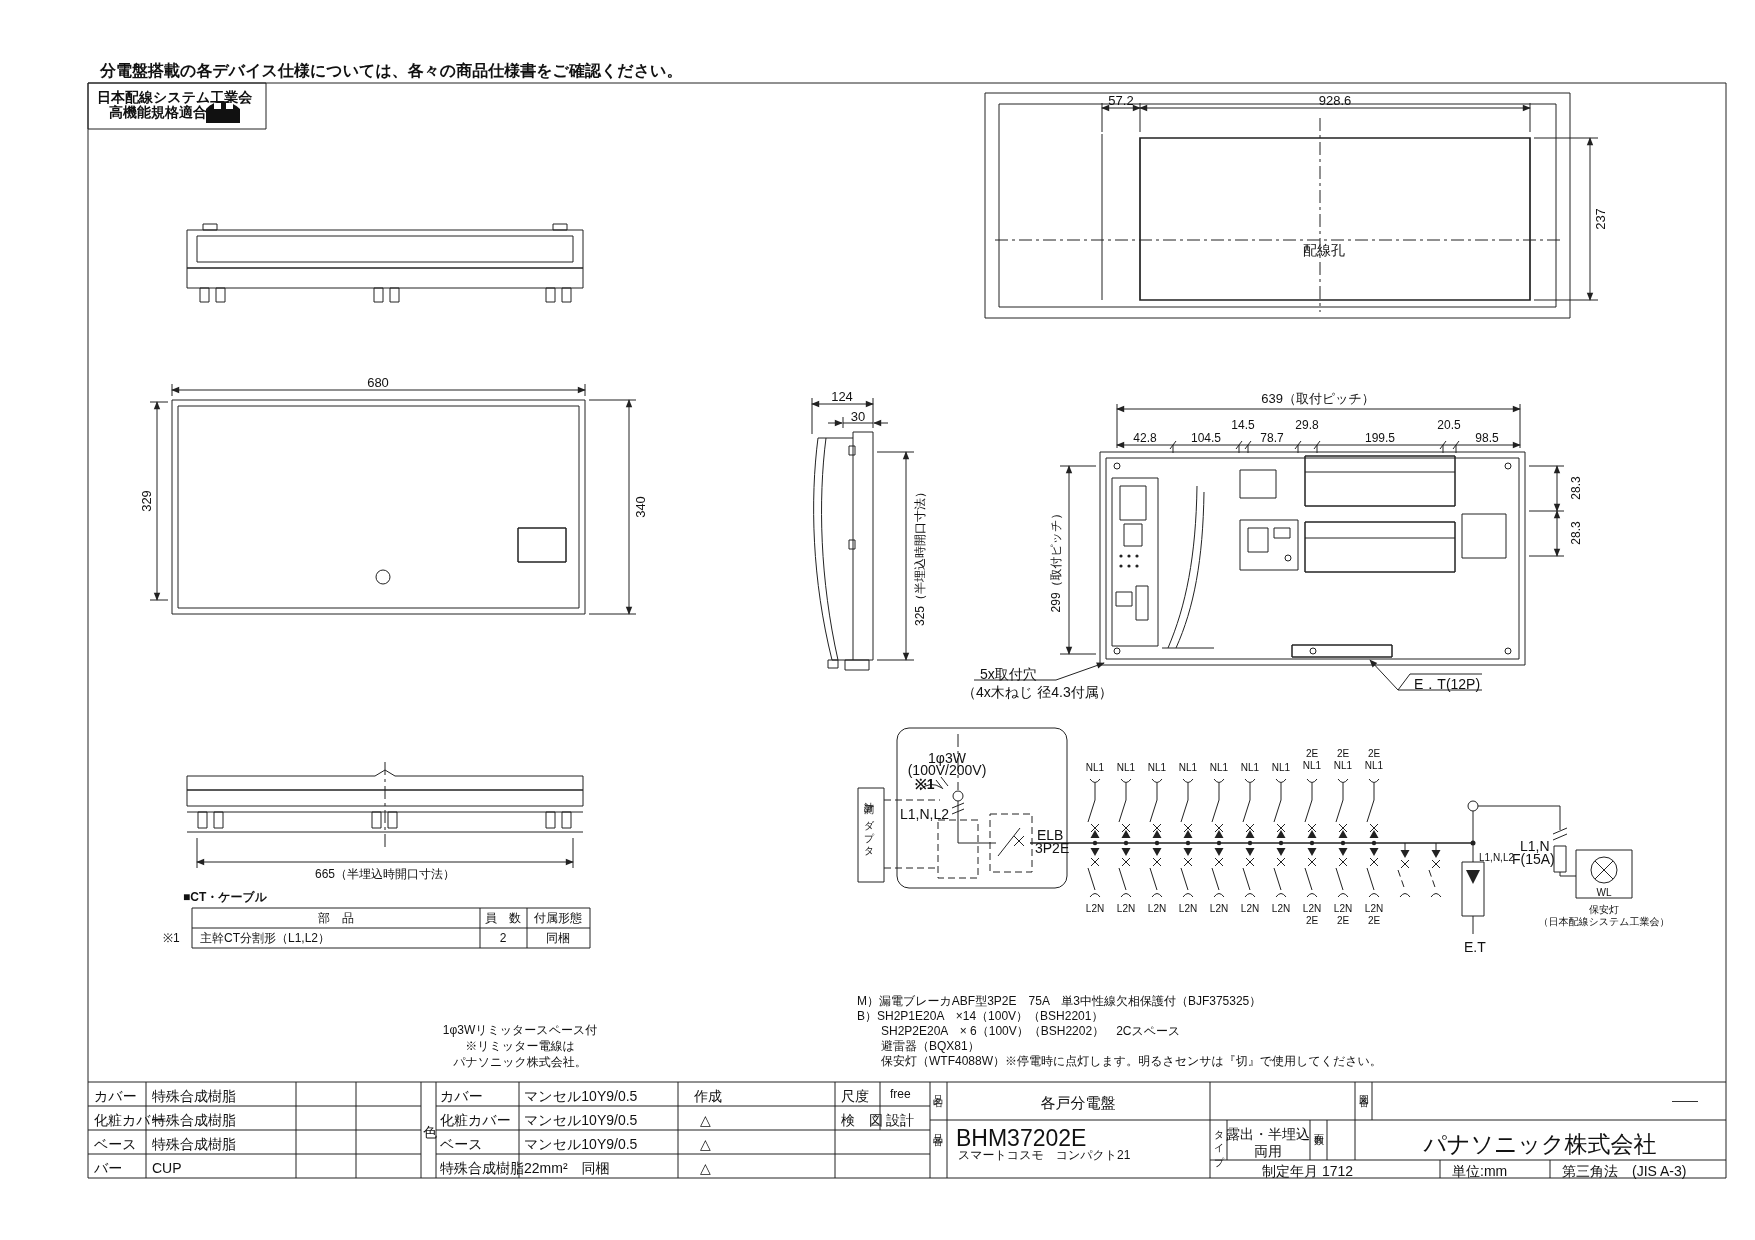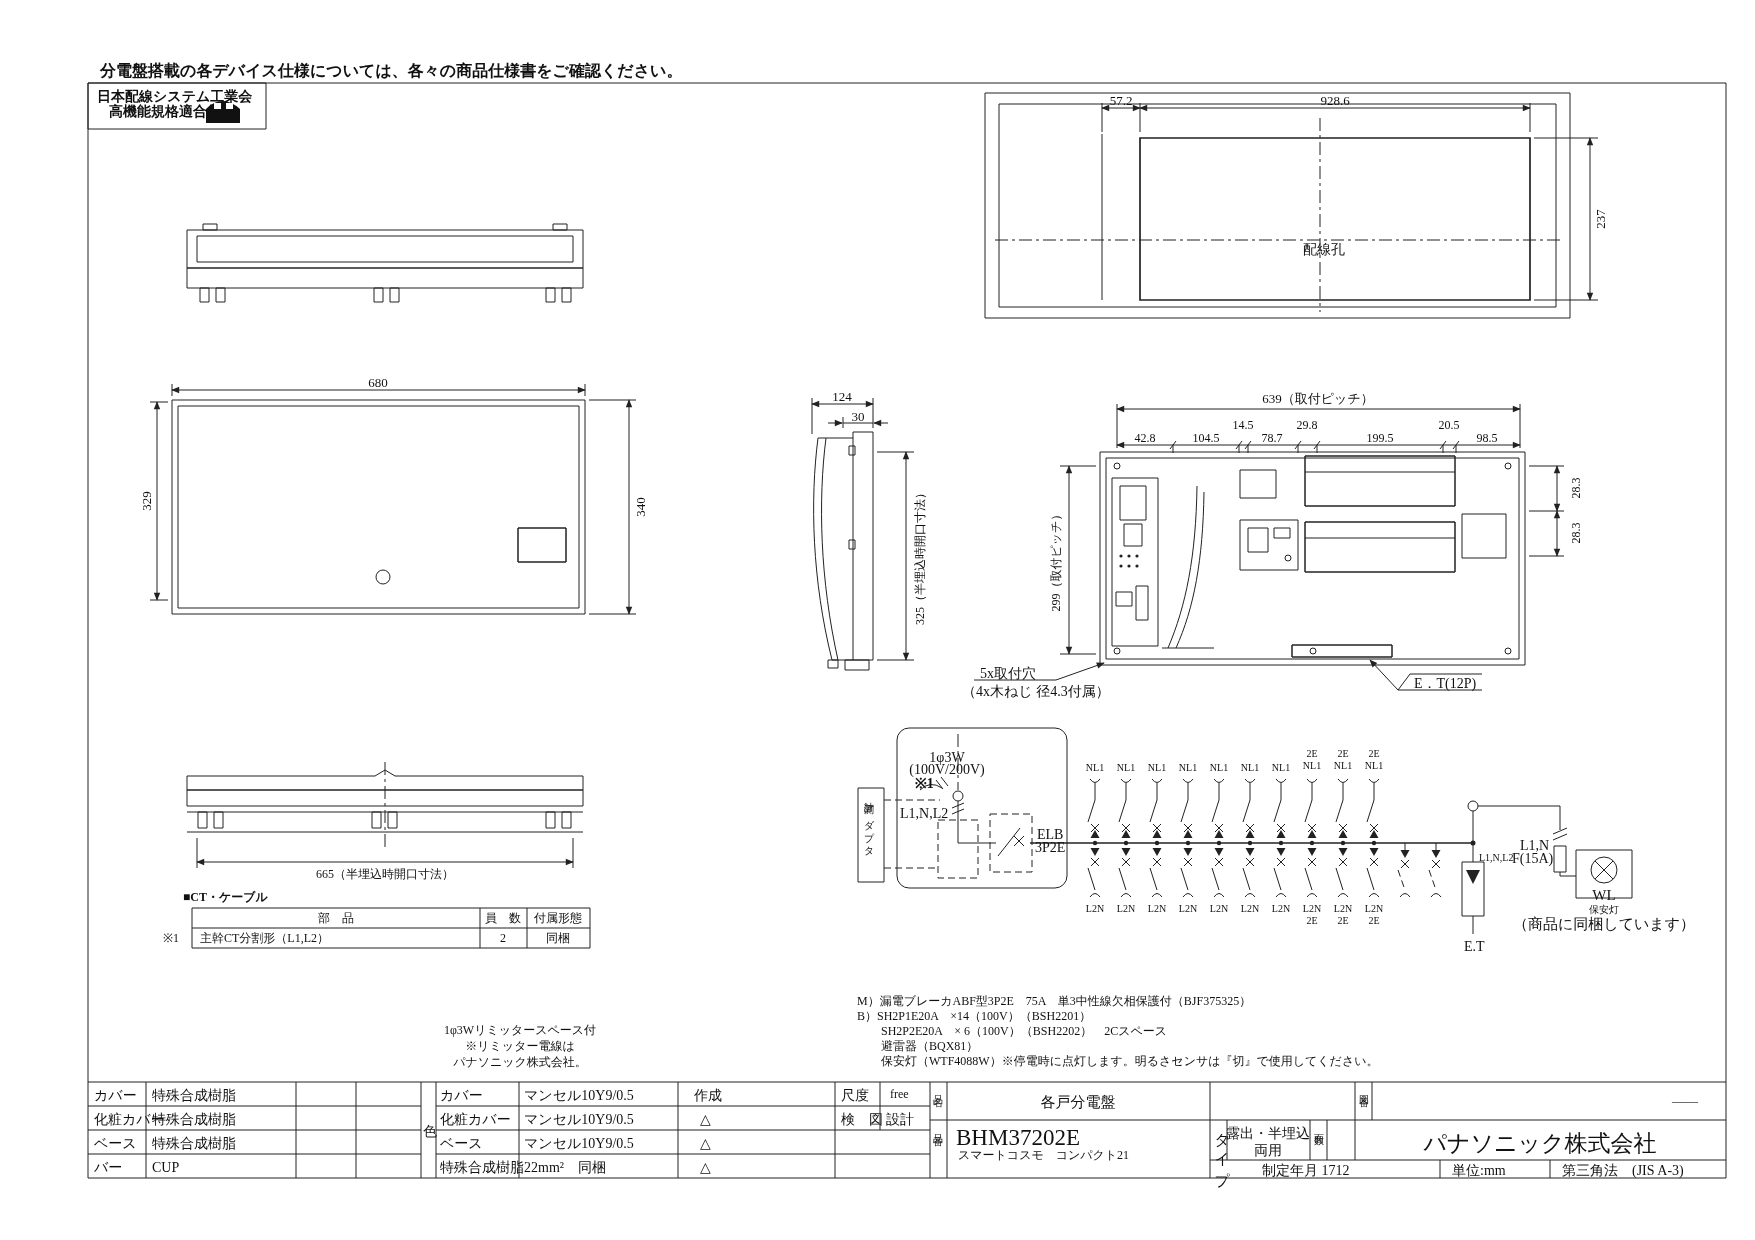--- a/index.html
+++ b/index.html
@@ -1,31 +1,31 @@
 <!DOCTYPE html>
 <html><head>
 <meta charset="utf-8">
 <style>
   *{margin:0;padding:0;box-sizing:border-box}
   html,body{background:#e8e8e8}
   #stage{position:relative;width:1755px;height:1240px;background:#fff;overflow:hidden;
-         font-family:Liberation Serif, serif;color:#111}
+         font-family:Liberation Sans, sans-serif;color:#111}
   #lw{position:absolute;left:0;top:0}
   #lw *{stroke:#222;fill:none;stroke-width:1;vector-effect:non-scaling-stroke}
   #lw .f{fill:#222;stroke:none}
   #lw .pw{fill:#fff;stroke:none}
   #lw .d{stroke-dasharray:7 4}
   #lw .dd{stroke-dasharray:13 4 3 4}
   #lw .th{stroke-width:1.7}
   .t{position:absolute;white-space:nowrap;font-size:13px;line-height:1.15;color:#111}
   .tc{transform:translateX(-50%)}
   .rot{transform:translate(-50%,-50%) rotate(-90deg)}
   .vert{writing-mode:vertical-rl;text-orientation:upright;letter-spacing:2px}
   .b{font-weight:bold}
-  .s9{font-size:15px}.s10{font-size:10px}.s11{font-size:14px}.s12{font-size:12px}
+  .s9{font-size:10px}.s10{font-size:10px}.s11{font-size:14px}.s12{font-size:12px}
   .s15{font-size:15px}.s16{font-size:16px}.s17{font-size:23px}
 </style>
 </head>
 <body>
 
 <div id="stage">
 
 <svg id="lw" width="1755" height="1240">
   <defs>
     <marker id="ar" viewBox="0 0 10 10" refX="9" refY="5" markerWidth="11" markerHeight="8" orient="auto-start-reverse">
@@ -357,21 +357,21 @@
 <span class="t tc s10" style="left:1343px;top:903px">L2N</span>
 <span class="t tc s10" style="left:1343px;top:915px">2E</span>
 <span class="t tc s10" style="left:1374px;top:903px">L2N</span>
 <span class="t tc s10" style="left:1374px;top:915px">2E</span>
 
 <span class="t s10" style="left:1479px;top:852px">L1,N,L2</span>
 <span class="t s11" style="left:1520px;top:838px">L1,N</span>
 <span class="t s11" style="left:1512px;top:851px">F(15A)</span>
 <span class="t tc s9" style="left:1604px;top:887px">WL</span>
 <span class="t tc s10" style="left:1604px;top:904px">保安灯</span>
-<span class="t tc s9" style="left:1604px;top:916px">（商品に同梱しています）</span>
+<span class="t tc s9" style="left:1604px;top:916px">（日本配線システム工業会）</span>
 <span class="t s11" style="left:1464px;top:939px">E.T</span>
 
 <span class="t s12 b" style="left:183px;top:891px">■CT・ケーブル</span>
 <span class="t tc s12" style="left:336px;top:912px">部　品</span>
 <span class="t tc s12" style="left:503px;top:912px">員　数</span>
 <span class="t tc s12" style="left:558px;top:912px">付属形態</span>
 <span class="t s12" style="left:163px;top:932px">※1</span>
 <span class="t s12" style="left:200px;top:932px">主幹CT分割形（L1,L2）</span>
 <span class="t tc s12" style="left:503px;top:932px">2</span>
 <span class="t tc s12" style="left:558px;top:932px">同梱</span>

